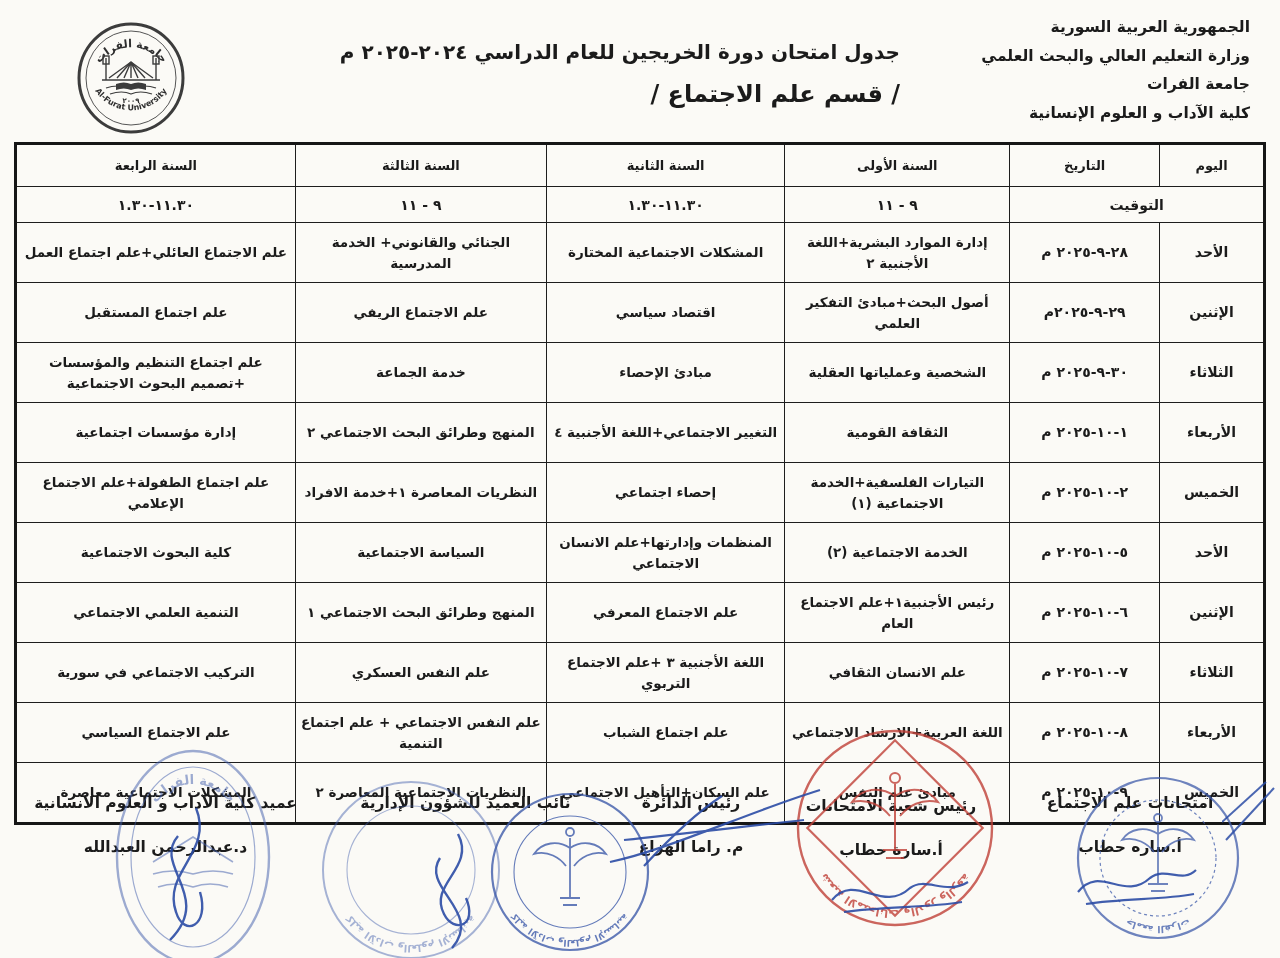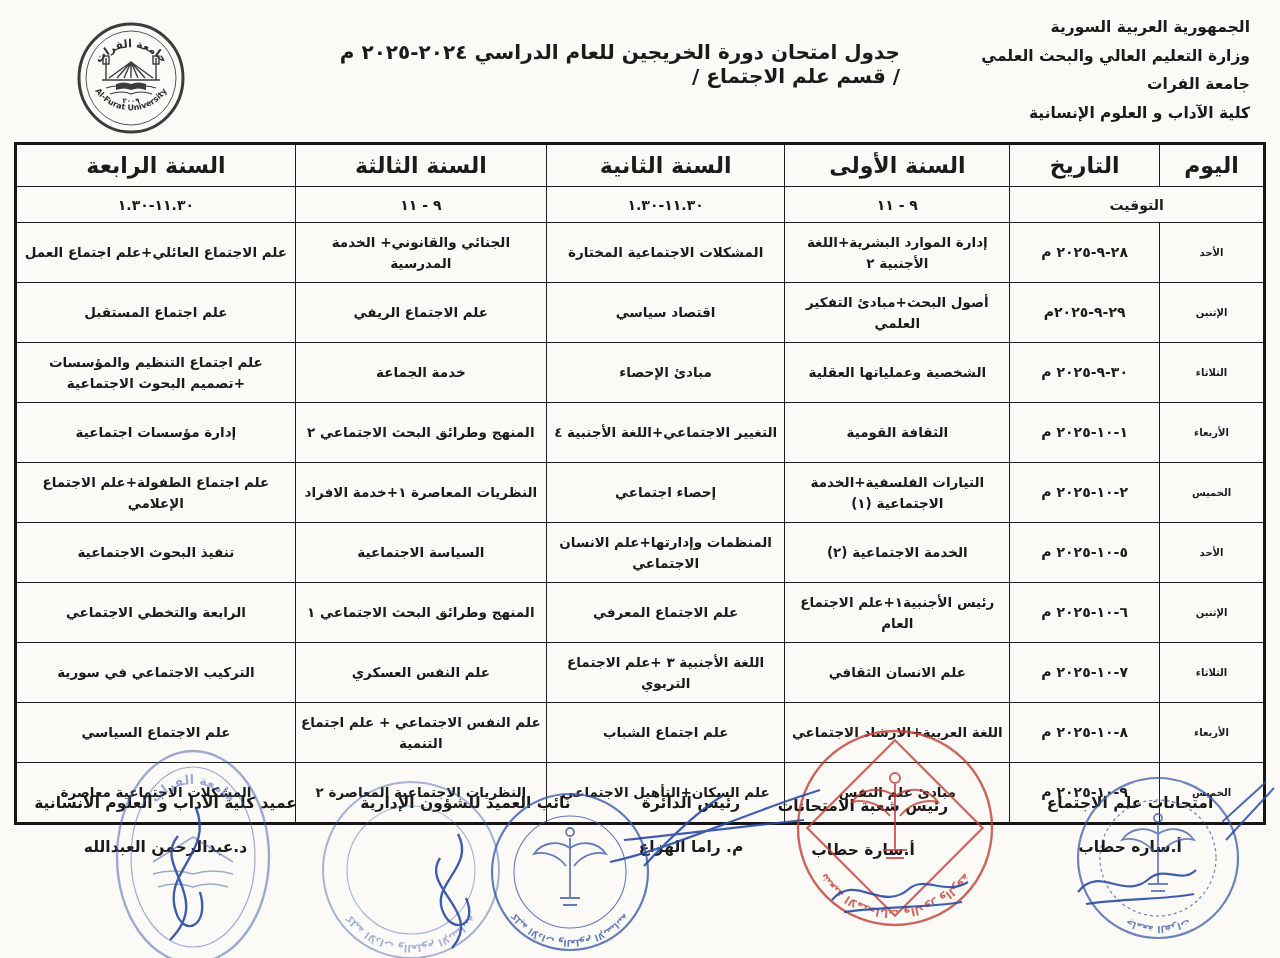--- a/index.html
+++ b/index.html
@@ -6,36 +6,36 @@
   .page{
     position:relative;width:1280px;height:958px;margin:0 auto;
     background:#fbfaf6;overflow:hidden;direction:rtl;
     font-family:"DejaVu Sans",sans-serif;color:#1b1b1b;font-weight:700;
   }
   
   .ministry{position:absolute;top:20px;right:30px;text-align:right;font-size:15.5px;line-height:1;}
   .ministry div{margin-bottom:13px;white-space:nowrap;}
   .title-block{position:absolute;top:40px;left:335px;width:565px;text-align:right;}
   .title-line1{font-size:20px;}
-  .title-line2{font-size:20px;margin-top:0;}
+  .title-line2{font-size:24px;margin-top:16px;}
   .logo{position:absolute;left:72px;top:18px;width:118px;height:118px;}
   
   table.sched{
     position:absolute;top:142px;left:14px;width:1252px;
     border-collapse:collapse;table-layout:fixed;
     border:3px solid #161616;
   }
   table.sched th,table.sched td{
     border:1.7px solid #1d1d1d;text-align:center;vertical-align:middle;
     padding:2px 5px;font-weight:700;background:transparent;
   }
-  tr.head-row th{height:37px;font-size:22px;}
+  tr.head-row th{height:37px;font-size:13px;}
   tr.timing-row th{height:31px;font-size:14px;}
   tbody td{height:55px;font-size:13.5px;line-height:1.5;}
-  td.day-cell{font-size:10px;}
+  td.day-cell{font-size:14px;}
   td.date-cell{font-size:14px;letter-spacing:.5px;}
   
   .sig{position:absolute;text-align:center;font-size:15.5px;}
   .sig .name{margin-top:26px;}
   
   .ink{position:absolute;pointer-events:none;}
   .stamp-blue{color:#3f5cab;}
   .stamp-red{color:#c04038;}
 </style>
 </head>
@@ -152,29 +152,29 @@
           <td>إحصاء اجتماعي</td>
           <td>النظريات المعاصرة ١+خدمة الافراد</td>
           <td>علم اجتماع الطفولة+علم الاجتماع الإعلامي</td>
         </tr>
         <tr>
           <td class="day-cell">الأحد</td>
           <td class="date-cell">٥-١٠-٢٠٢٥ م</td>
           <td>الخدمة الاجتماعية (٢)</td>
           <td>المنظمات وإدارتها+علم الانسان الاجتماعي</td>
           <td>السياسة الاجتماعية</td>
-          <td>تنفيذ البحوث الاجتماعية</td>
+          <td>كلية البحوث الاجتماعية</td>
         </tr>
         <tr>
           <td class="day-cell">الإثنين</td>
           <td class="date-cell">٦-١٠-٢٠٢٥ م</td>
           <td>رئيس الأجنبية١+علم الاجتماع العام</td>
           <td>علم الاجتماع المعرفي</td>
           <td>المنهج وطرائق البحث الاجتماعي ١</td>
-          <td>الرابعة والتخطي الاجتماعي</td>
+          <td>التنمية العلمي الاجتماعي</td>
         </tr>
         <tr>
           <td class="day-cell">الثلاثاء</td>
           <td class="date-cell">٧-١٠-٢٠٢٥ م</td>
           <td>علم الانسان الثقافي</td>
           <td>اللغة الأجنبية ٣ +علم الاجتماع التربوي</td>
           <td>علم النفس العسكري</td>
           <td>التركيب الاجتماعي في سورية</td>
         </tr>
         <tr>
@@ -193,21 +193,21 @@
           <td>النظريات الاجتماعية المعاصرة ٢</td>
           <td>المشكلات الاجتماعية معاصرة</td>
         </tr>
       </tbody>
   </table>
 
   <div class="sig" style="left:1030px;top:794px;width:200px;">
     <div>امتحانات علم الاجتماع</div>
     <div class="name">أ.ساره حطاب</div>
   </div>
-  <div class="sig" style="left:758px;top:797px;width:210px;">
+  <div class="sig" style="left:786px;top:797px;width:210px;">
     <div>رئيس شعبة الامتحانات</div>
     <div class="name">أ.سارة حطاب</div>
   </div>
   <div class="sig" style="left:616px;top:794px;width:150px;">
     <div>رئيس الدائرة</div>
     <div class="name">م. راما الهزاع</div>
   </div>
   <div class="sig" style="left:328px;top:794px;width:275px;">
     <div>نائب العميد للشؤون الإدارية</div>
   </div>

